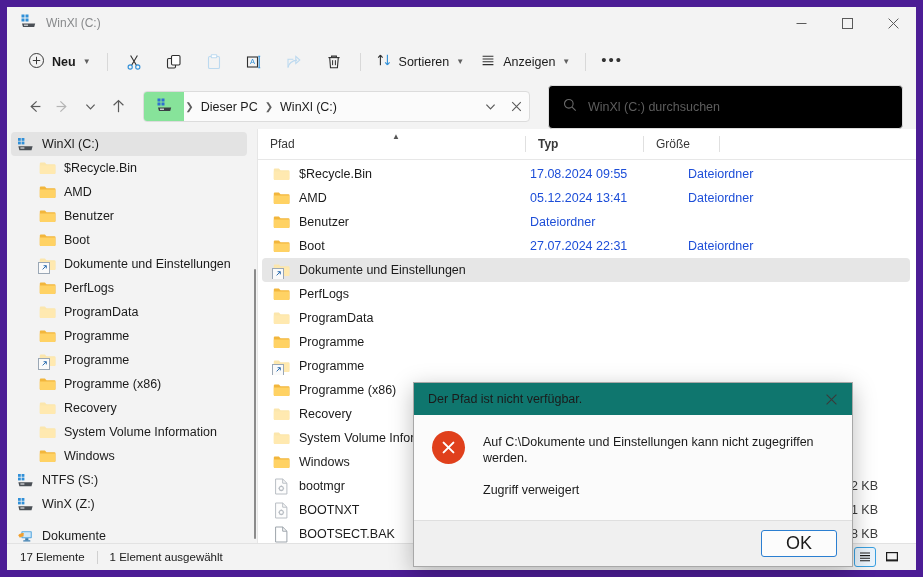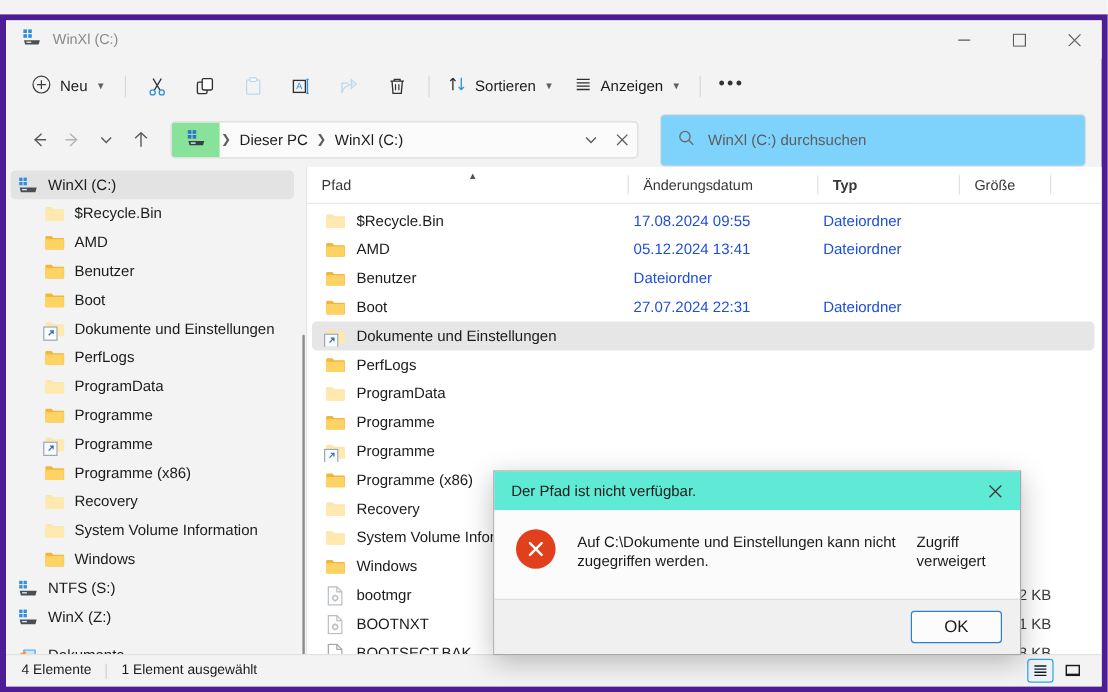--- a/index.html
+++ b/index.html
@@ -4,39 +4,39 @@
 <style>
   html,body{margin:0;padding:0;}
   body{
     width:923px;height:577px;overflow:hidden;
     font-family:"Liberation Sans","DejaVu Sans",sans-serif;
     font-size:12px;color:#1b1b1b;background:#f3f3f3;
     -webkit-font-smoothing:antialiased;
   }
   .window{
     position:absolute;inset:0;background:#f3f3f3;
-    border:5px solid #4c1d95;box-sizing:border-box;
-    display:flex;flex-direction:column;margin-top:12px;
+    border:7px solid #4c1d95;box-sizing:border-box;
+    display:flex;flex-direction:column;
   }
 
   
   .titlebar{height:32px;flex:0 0 32px;display:flex;align-items:center;background:#f3f3f3;}
   .title-left{display:flex;align-items:center;gap:9px;padding-left:13px;}
   .title-text{font-size:12px;color:#888a8c;}
   .title-spacer{flex:1;}
   .wctrl{width:46px;height:32px;display:flex;align-items:center;justify-content:center;color:#5a5a5a;}
   .wctrl svg{display:block;}
 
   
   .cmdbar{height:45px;flex:0 0 45px;display:flex;align-items:center;padding-left:14px;gap:0;}
   .cmd-new{
     display:flex;align-items:center;gap:7px;height:30px;padding:0 9px 0 7px;
     border-radius:4px;
   }
-  .cmd-new .lbl{font-size:12.5px;color:#1b1b1b;}
+  .cmd-new .lbl{font-size:12.5px;color:#1b1b1b;font-weight:bold;}
   .cbtn{
     width:38px;height:32px;display:flex;align-items:center;justify-content:center;border-radius:4px;
   }
   .csep{width:1px;height:18px;background:#d8d8d8;margin:0 7px;}
   .cgroup{display:flex;align-items:center;gap:2px;}
   .cmd-text{
     display:flex;align-items:center;gap:7px;height:32px;padding:0 8px;border-radius:4px;
   }
   .cmd-text .lbl{font-size:12.5px;}
   .chev{font-size:8px;color:#5f5f5f;line-height:1;}
@@ -52,21 +52,21 @@
   }
   .addr-icon-wrap{
     width:40px;height:100%;display:flex;align-items:center;justify-content:center;
     background:#87e39a;
   }
   .crumb{display:flex;align-items:center;height:100%;padding:0 6px;font-size:12.5px;color:#1b1b1b;}
   .crumb-sep{color:#5f5f5f;font-size:10px;padding:0 1px;user-select:none;}
   .addr-spacer{flex:1;}
   .addr-act{width:26px;height:100%;display:flex;align-items:center;justify-content:center;color:#5a5a5a;}
   .searchbox{
-    flex:0 0 355px;height:44px;margin-left:18px;background:#7dd3fc;border:1px solid #dcdcdc;
+    flex:0 0 355px;height:44px;margin-left:18px;background:#000000;border:1px solid #dcdcdc;
     border-radius:4px;display:flex;align-items:center;gap:11px;padding-left:14px;box-sizing:border-box;
   }
   .search-ph{font-size:12.5px;color:#5d5d5d;}
 
   
   .content{flex:1;display:flex;min-height:0;position:relative;}
   .sidebar{
     flex:0 0 250px;position:relative;overflow:hidden;background:#f3f3f3;
     padding-top:3px;box-sizing:border-box;
   }
@@ -123,37 +123,37 @@
   .vbtn.active{border-color:#3aa0e0;background:#eaf4fc;}
 
   
   .dlg{
     position:absolute;left:406px;top:253px;width:438px;
     background:#fbfbfb;border:1px solid #a8a8a8;
     box-shadow:0 6px 22px rgba(0,0,0,.26);
     display:flex;flex-direction:column;z-index:40;
   }
   .dlg-title{
-    height:32px;flex:0 0 32px;display:flex;align-items:center;background:#5eead4;
+    height:32px;flex:0 0 32px;display:flex;align-items:center;background:#0f766e;
     padding-left:14px;
   }
   .dlg-title .t{font-size:12.5px;color:#1b1b1b;}
   .dlg-title .sp{flex:1;}
   .dlg-close{width:42px;height:32px;display:flex;align-items:center;justify-content:center;color:#3a3a3a;}
   .dlg-body{background:#fbfbfb;padding:14px 18px 22px 18px;display:flex;gap:18px;}
   .err-icon{width:33px;height:33px;flex:0 0 33px;border-radius:50%;background:#e0401c;display:flex;align-items:center;justify-content:center;margin-top:2px;}
-  .dlg-msgs{display:flex;flex-direction:row;gap:15px;padding-top:5px;}
+  .dlg-msgs{display:flex;flex-direction:column;gap:15px;padding-top:5px;}
   .dlg-msg{font-size:12.5px;color:#1b1b1b;line-height:1.3;}
   .dlg-foot{
     background:#f0f0f0;border-top:1px solid #dfdfdf;height:45px;flex:0 0 45px;
     display:flex;align-items:center;justify-content:flex-end;padding-right:15px;
   }
   .ok-btn{
     min-width:74px;height:25px;background:#fcfcfc;border:1px solid #2b7fd1;border-radius:3px;
-    display:flex;align-items:center;justify-content:center;font-size:14px;color:#1b1b1b;
+    display:flex;align-items:center;justify-content:center;font-size:18px;color:#1b1b1b;
     box-shadow:inset 0 0 0 1px #fcfcfc;
   }
 
   
   .shortcut-badge{
     position:absolute;left:-1px;bottom:-1px;width:10px;height:10px;background:#fafafa;
     border:1px solid #9aa7b5;display:flex;align-items:center;justify-content:center;
   }
 </style>
 </head>
@@ -533,23 +533,20 @@
         </div>
       <div class="sb-scroll"></div>
     </div>
 
     <div class="filepane">
       <div class="colhead">
         <div class="col c-name divider">
           <span class="sortcaret">▲</span>
           <span class="cl">Pfad</span>
         </div>
-        <div class="col c-date divider">
-          <span class="cl">Änderungsdatum</span>
-        </div>
         <div class="col c-type divider">
           <span class="cl">Typ</span>
         </div>
         <div class="col c-size divider">
           <span class="cl">Größe</span>
         </div>
         <div class="col c-last"></div>
       </div>
       <div class="rows" id="rows-container">
           <div class="row">
@@ -828,21 +825,21 @@
         </div>
       </div>
       <div class="dlg-foot">
         <div class="ok-btn">OK</div>
       </div>
     </div>
 
   </div>
 
   <div class="statusbar">
-    <span>4 Elemente</span>
+    <span>17 Elemente</span>
     <span class="st-sep"></span>
     <span>1 Element ausgewählt</span>
     <span class="st-spacer"></span>
     <span class="viewtoggle">
       <span class="vbtn active">
         <svg width="14" height="14" viewBox="0 0 14 14">
           <path d="M2 3h10M2 5.6h10M2 8.2h10M2 10.8h10" stroke="#1b1b1b" stroke-width="1.1"></path>
         </svg>
       </span>
       <span class="vbtn">

